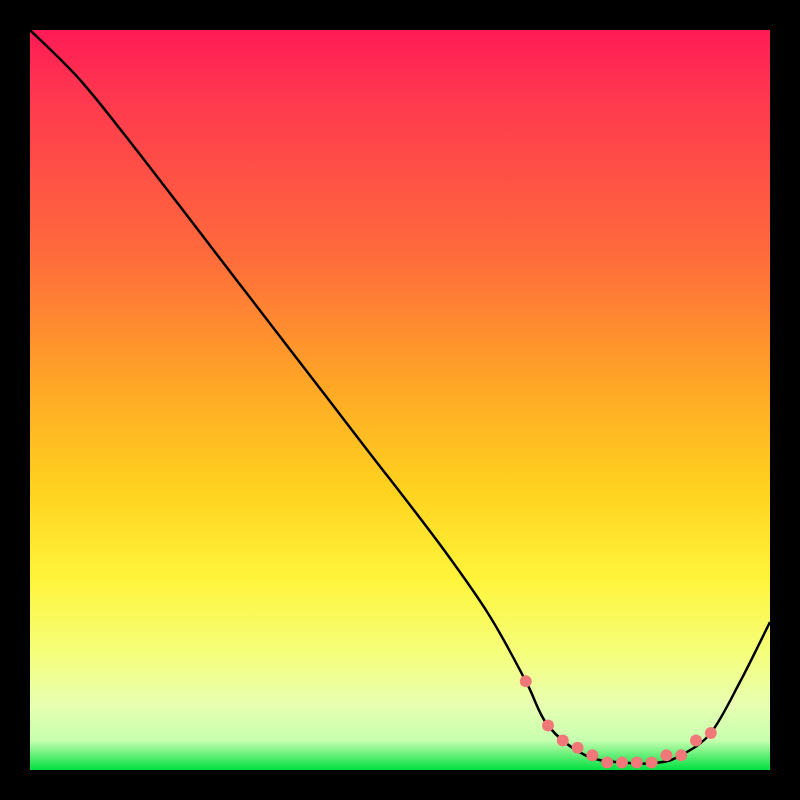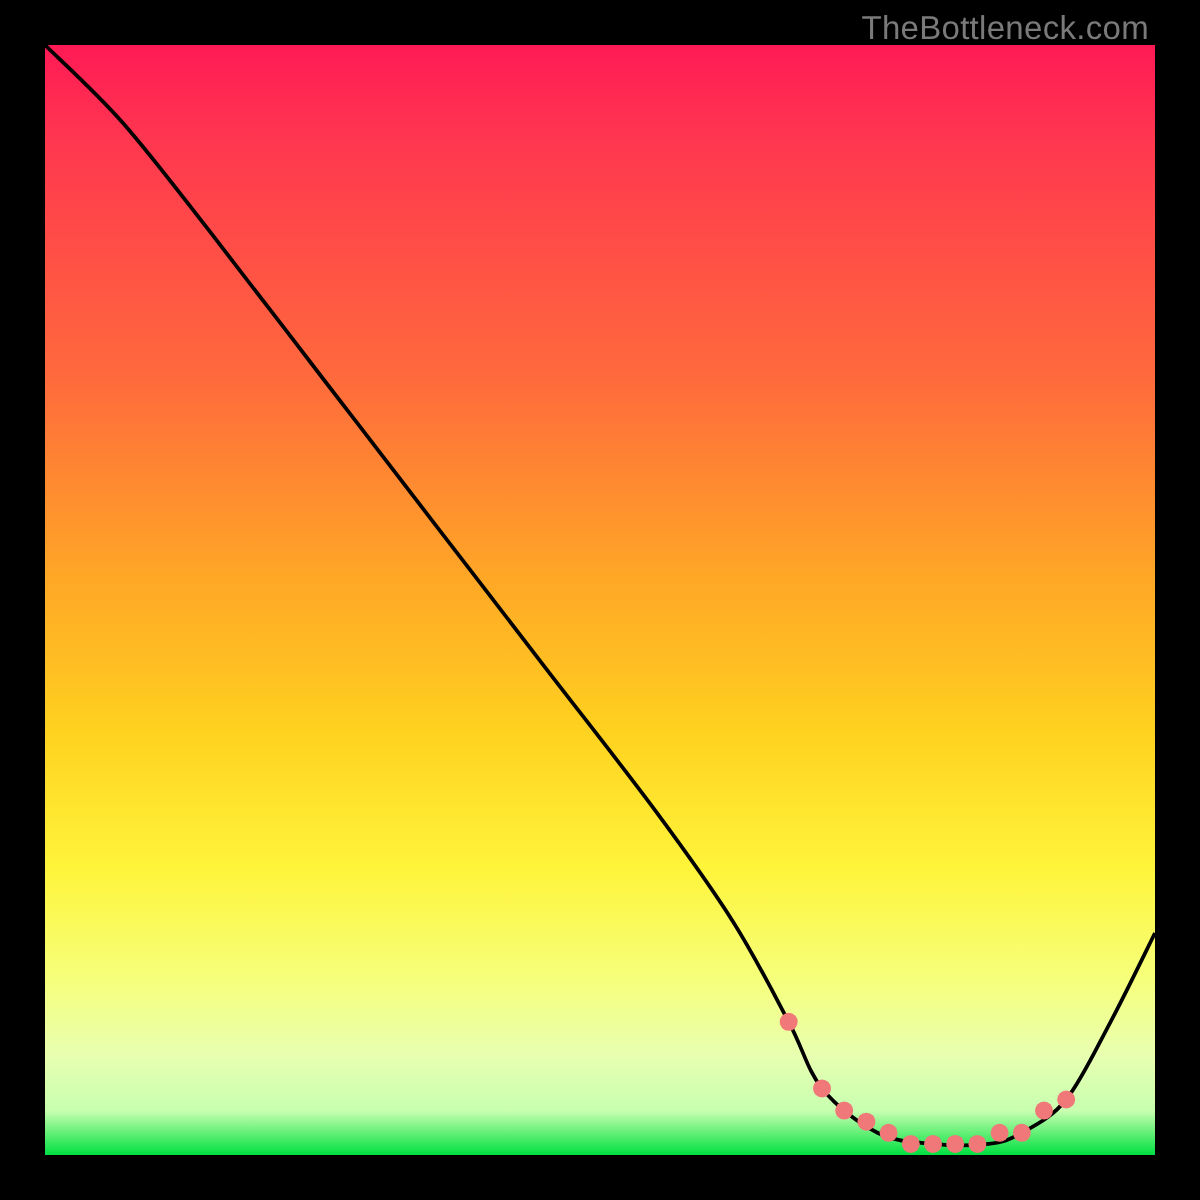--- a/index.html
+++ b/index.html
@@ -63,21 +63,20 @@
   }
   .dots circle {
     fill: #f07878;
     stroke: none;
   }
 </style>
 </head>
 <body>
 
 <div class="stage">
-  <div class="watermark">TheBottleneck.com</div>
 
   <div class="plot">
     <svg class="curve" viewBox="0 0 740 740" preserveAspectRatio="none">
       <path id="curve-path" d="M 0 0 C 8.633333333333335 8.633333333333326, 33.300000000000004 30.833333333333275, 51.800000000000004 51.799999999999955 C 70.30000000000001 72.76666666666664, 88.8 97.4333333333334, 111 125.80000000000007 C 133.2 154.16666666666674, 160.33333333333334 189.93333333333334, 185 222 C 209.66666666666666 254.06666666666666, 234.33333333333334 286.1333333333334, 259 318.20000000000005 C 283.6666666666667 350.2666666666667, 308.3333333333333 382.3333333333333, 333 414.4 C 357.6666666666667 446.46666666666664, 386.0333333333334 482.23333333333335, 407.00000000000006 510.6 C 427.9666666666667 538.9666666666667, 444 561.1666666666667, 458.8 584.6 C 473.6 608.0333333333333, 485.93333333333334 632.7, 495.8 651.2 C 505.6666666666667 669.7, 508.1333333333333 683.2666666666667, 518 695.6 C 527.8666666666667 707.9333333333334, 542.6666666666666 719.0333333333334, 555 725.2 C 567.3333333333334 731.3666666666667, 579.6666666666666 731.3666666666667, 592 732.6 C 604.3333333333334 733.8333333333334, 619.1333333333333 733.8333333333334, 629 732.6 C 638.8666666666667 731.3666666666667, 642.5666666666667 730.1333333333334, 651.2 725.2 C 659.8333333333334 720.2666666666667, 670.9333333333334 715.3333333333334, 680.8000000000001 703 C 690.6666666666667 690.6666666666666, 700.5333333333333 669.7, 710.4 651.2 C 720.2666666666667 632.7, 735.0666666666666 601.8666666666667, 740 592"></path>
       <g class="dots" id="dots-group">
           <circle cx="495.8" cy="651.2" r="6"></circle>
           <circle cx="518" cy="695.6" r="6"></circle>
           <circle cx="532.8" cy="710.4" r="6"></circle>
           <circle cx="547.6" cy="717.8" r="6"></circle>
           <circle cx="562.4" cy="725.2" r="6"></circle>

